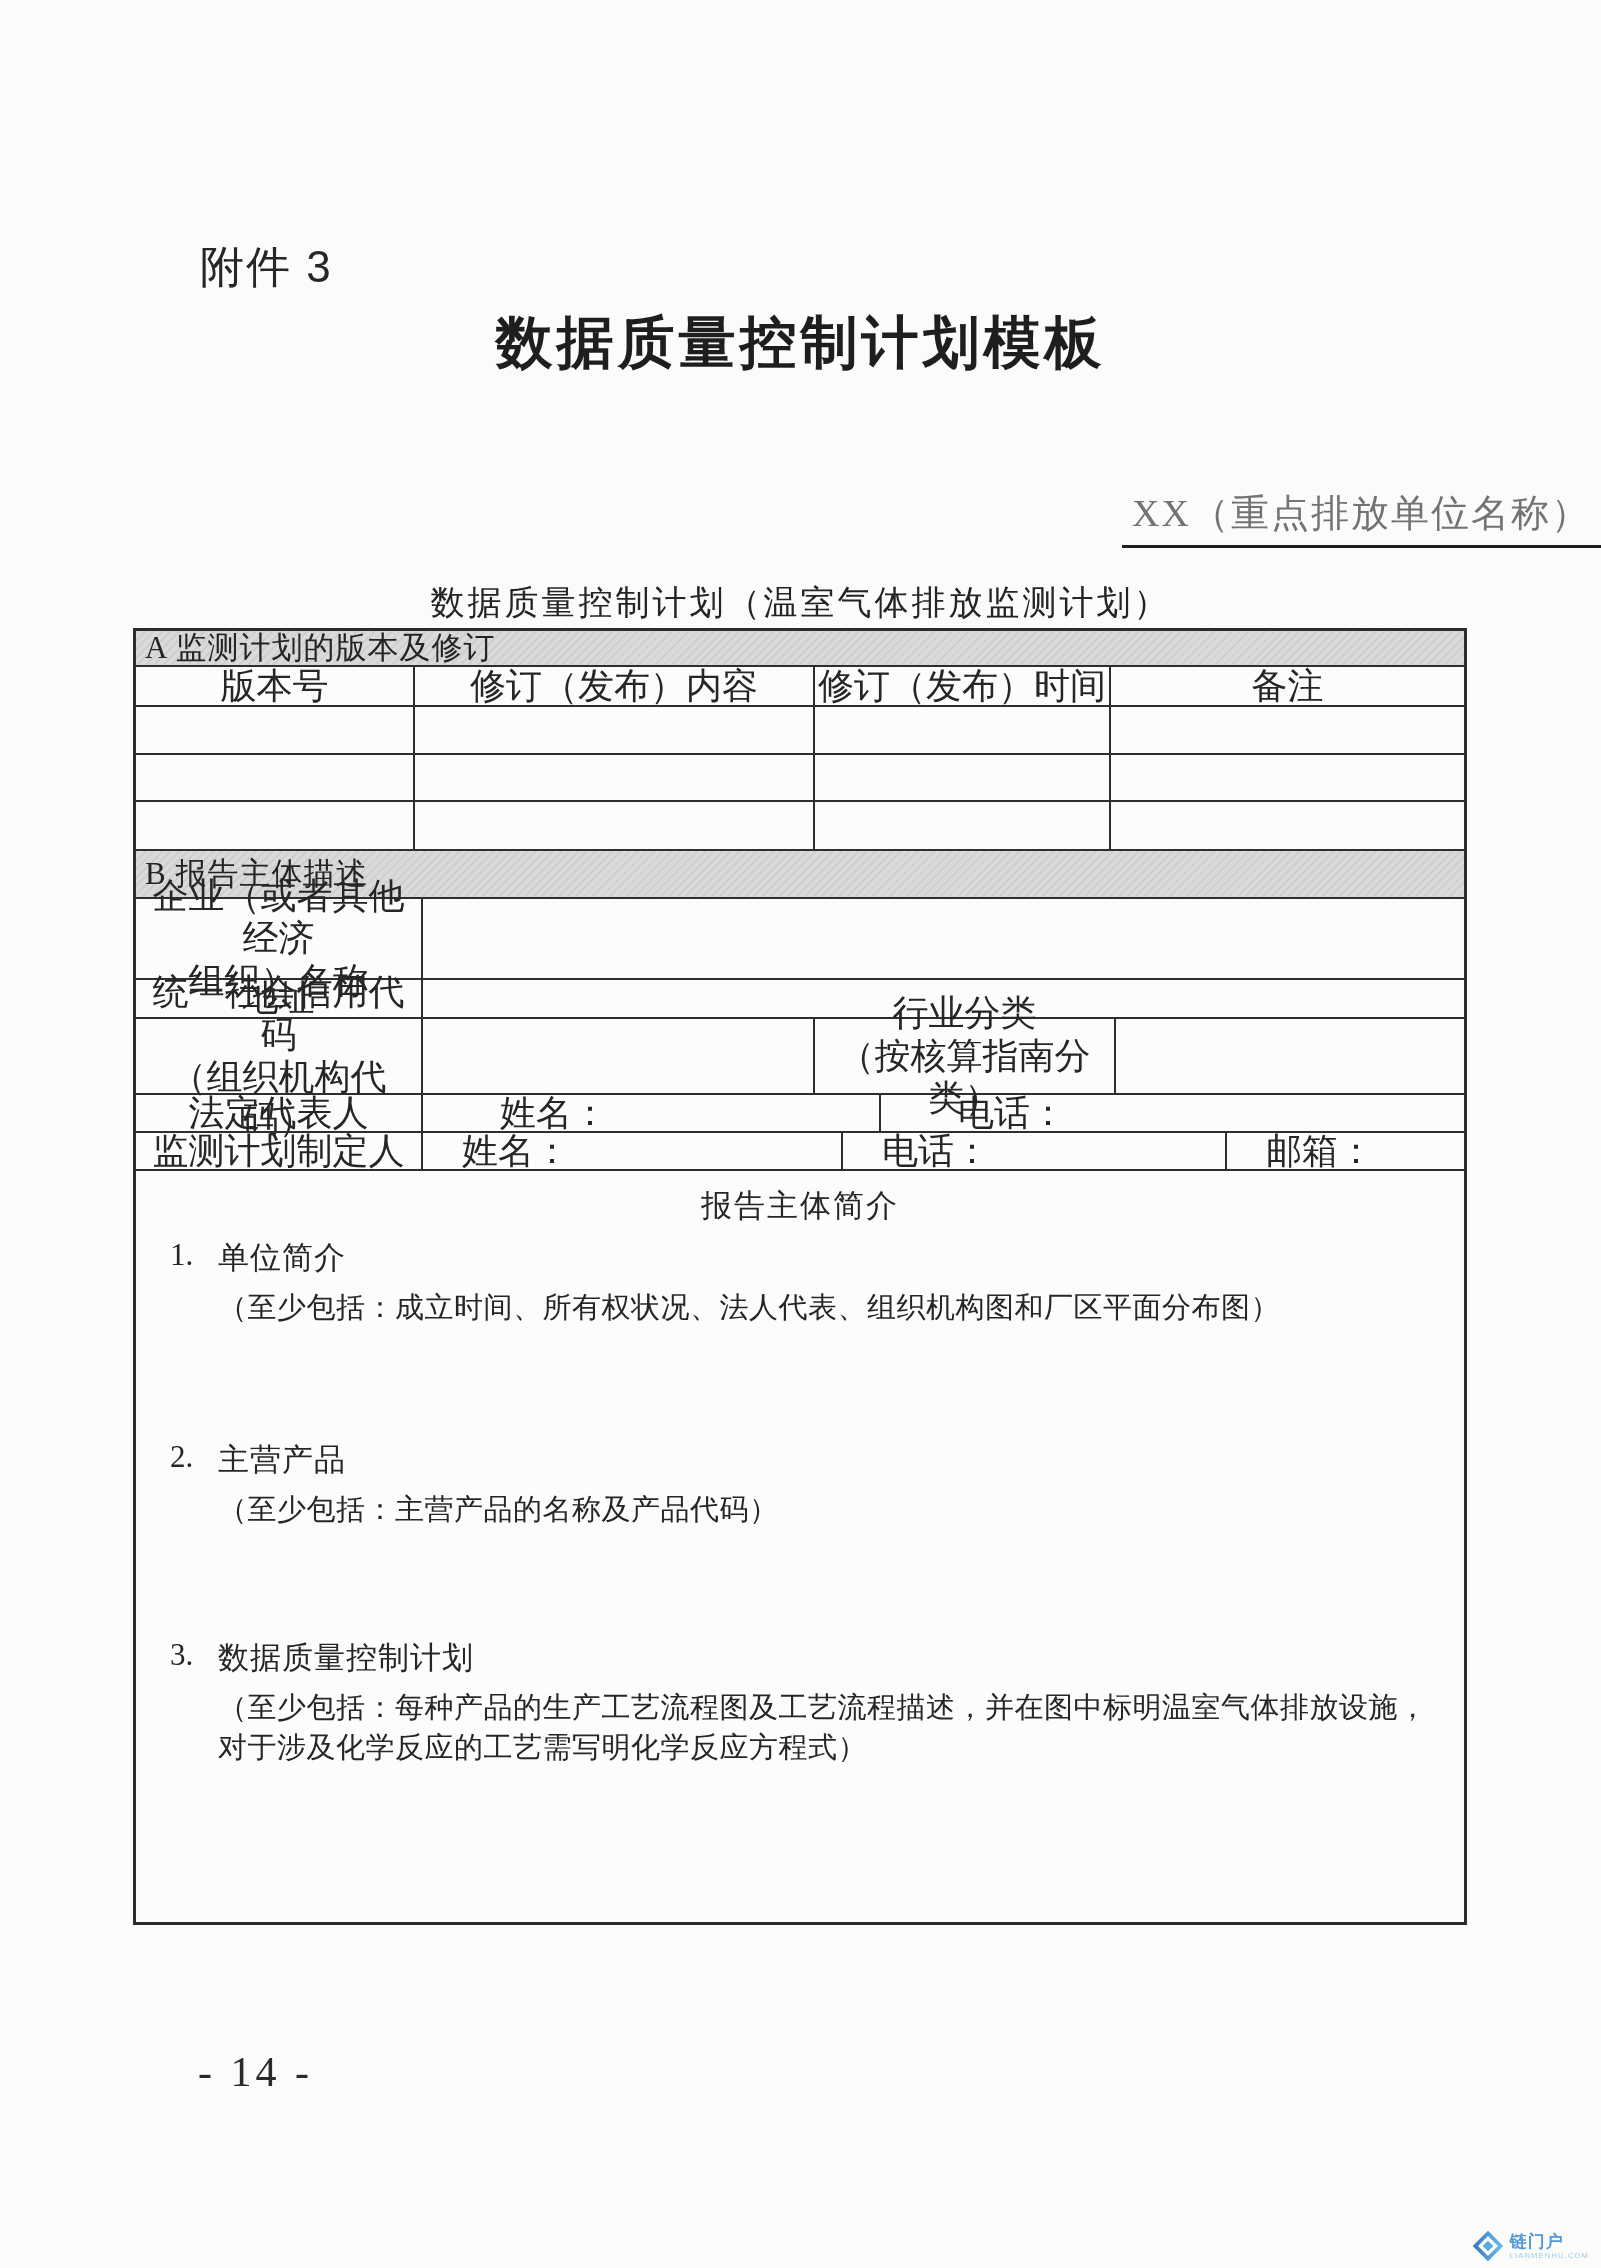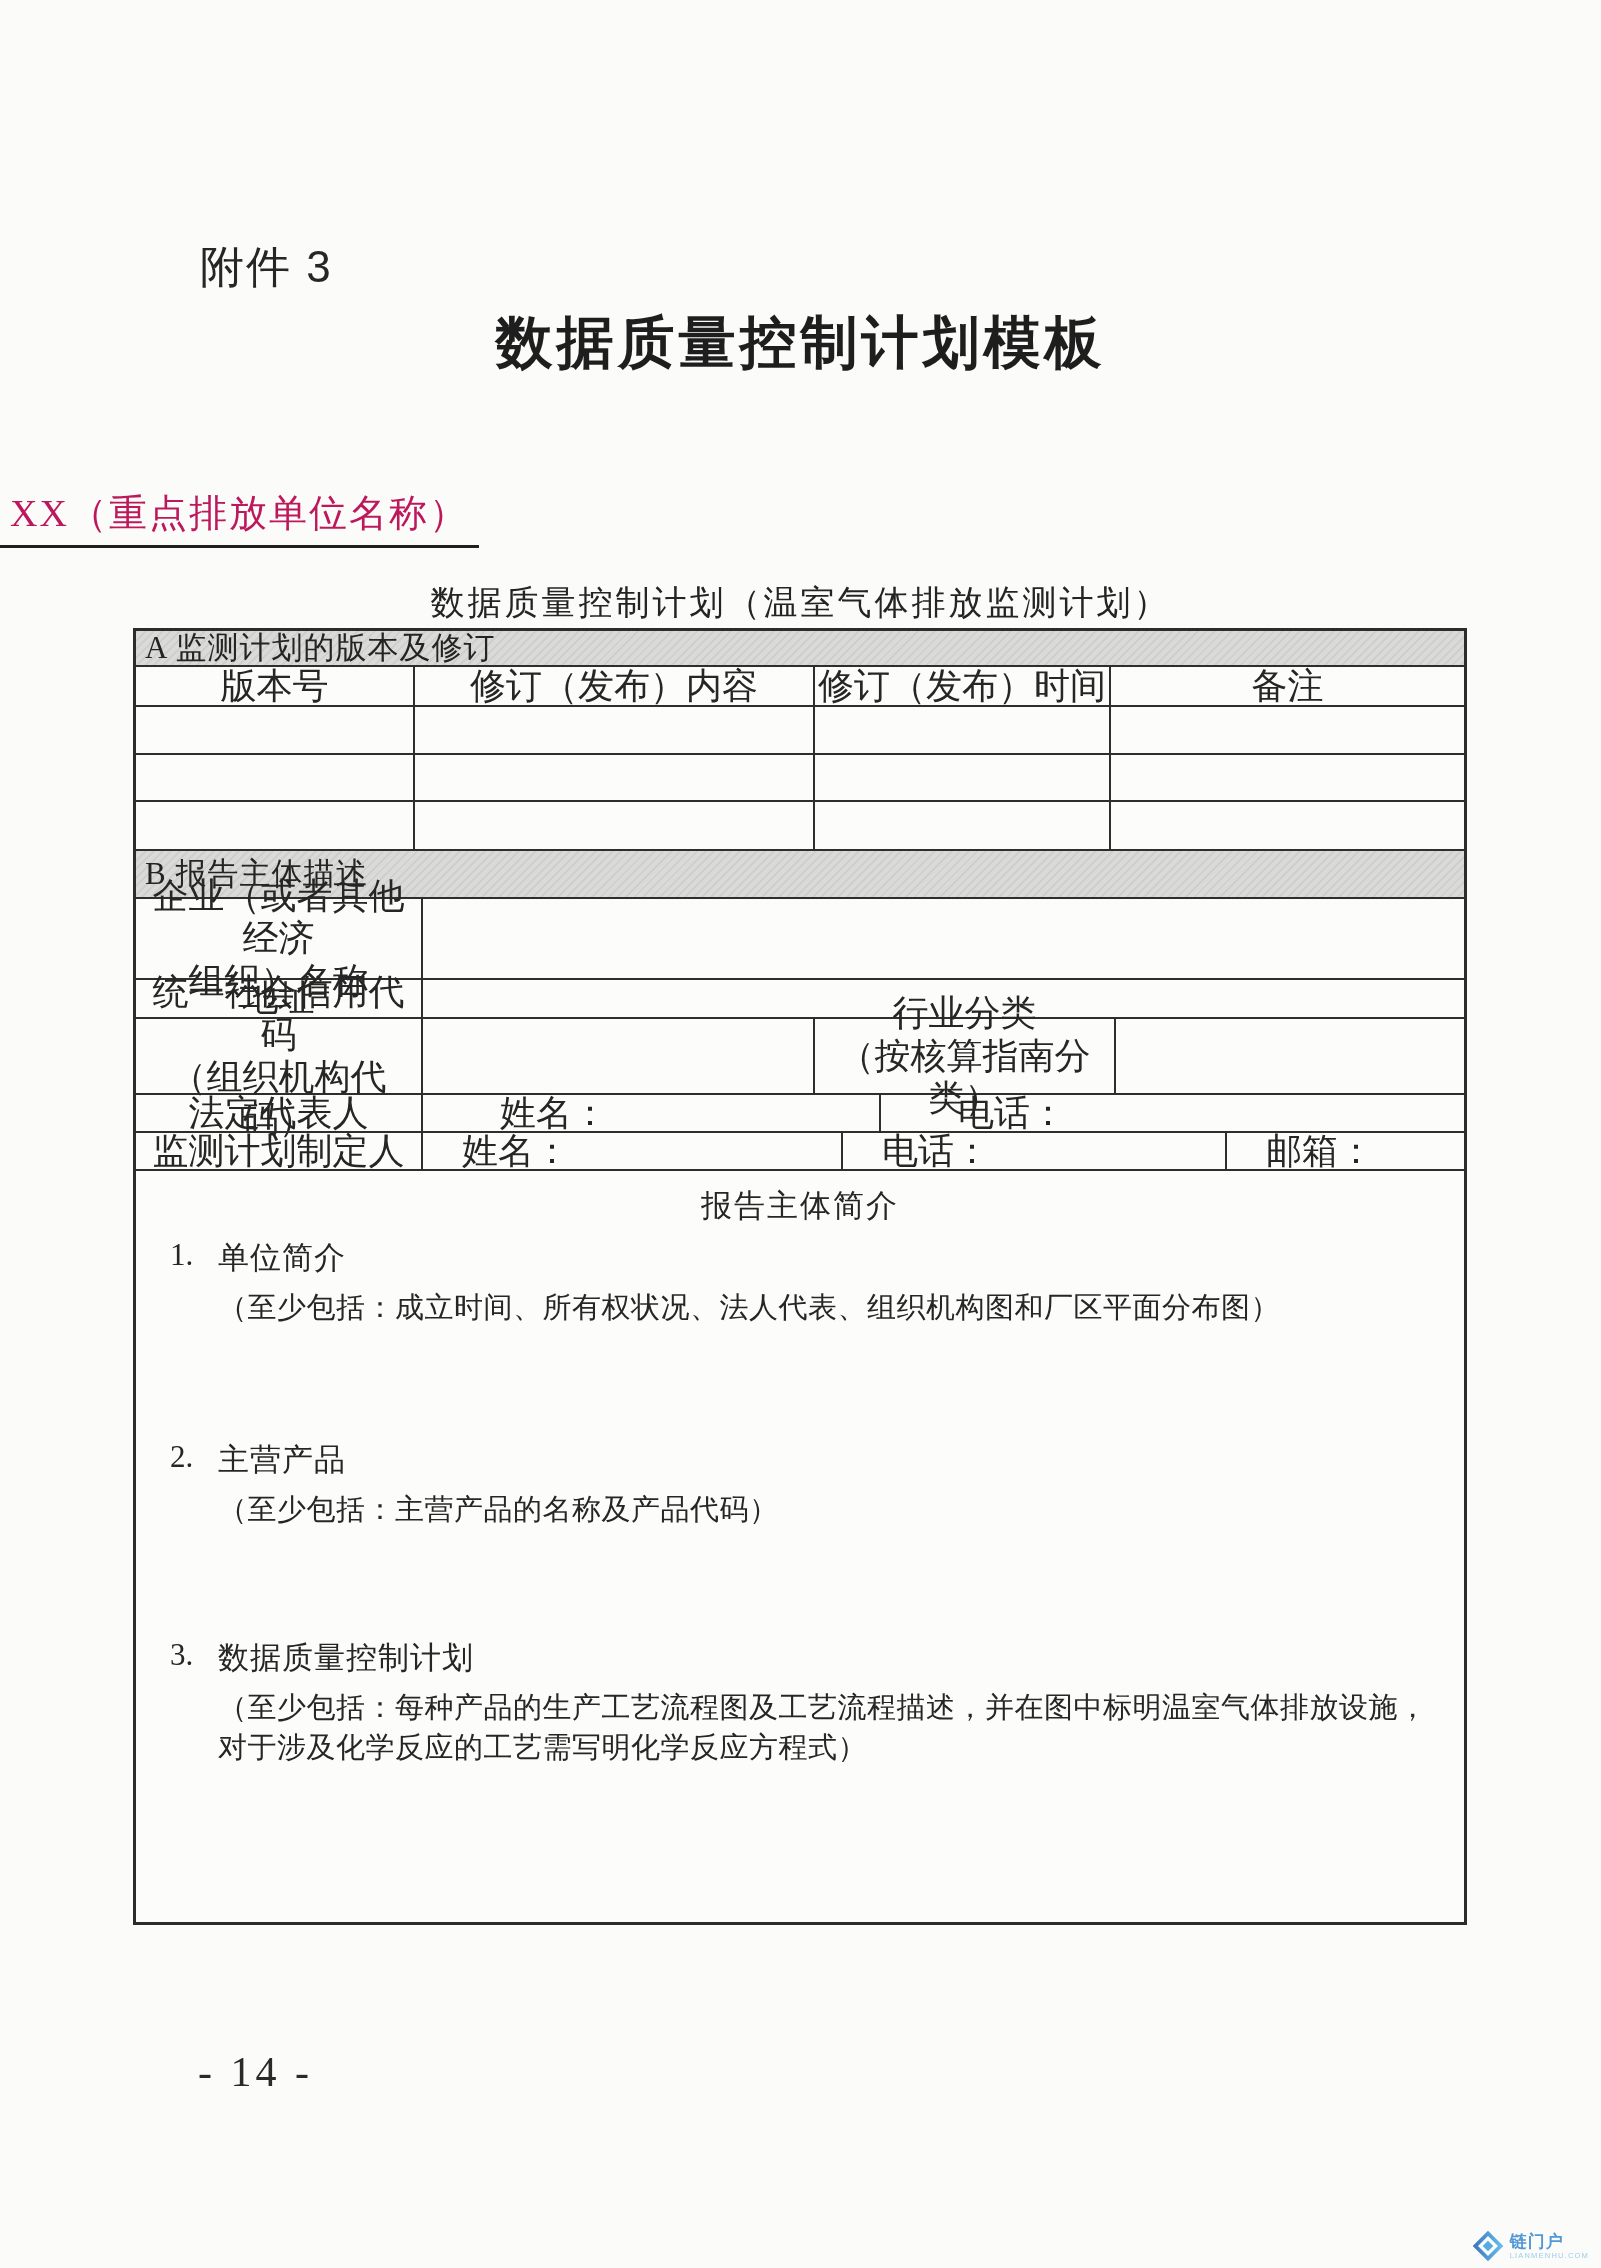--- a/index.html
+++ b/index.html
@@ -27,24 +27,24 @@
     left: 0; right: 0; top: 305px;
     text-align: center;
     font-size: 57px;
     font-weight: bold;
     letter-spacing: 4px;
     color: #1e1e1e;
   }
   .unit-line {
     position: absolute;
     left: 0; right: 0; top: 488px;
-    text-align: left;
+    text-align: right;
     font-size: 38px;
     letter-spacing: 2px;
-    color: #be185d;
+    color: #737373;
   }
   .unit-line span {
     display: inline-block;
     border-bottom: 3px solid #1f1f1f;
     padding: 0 10px 6px 10px;
   }
   .caption {
     position: absolute;
     left: 0; right: 0; top: 580px;
     text-align: center;

